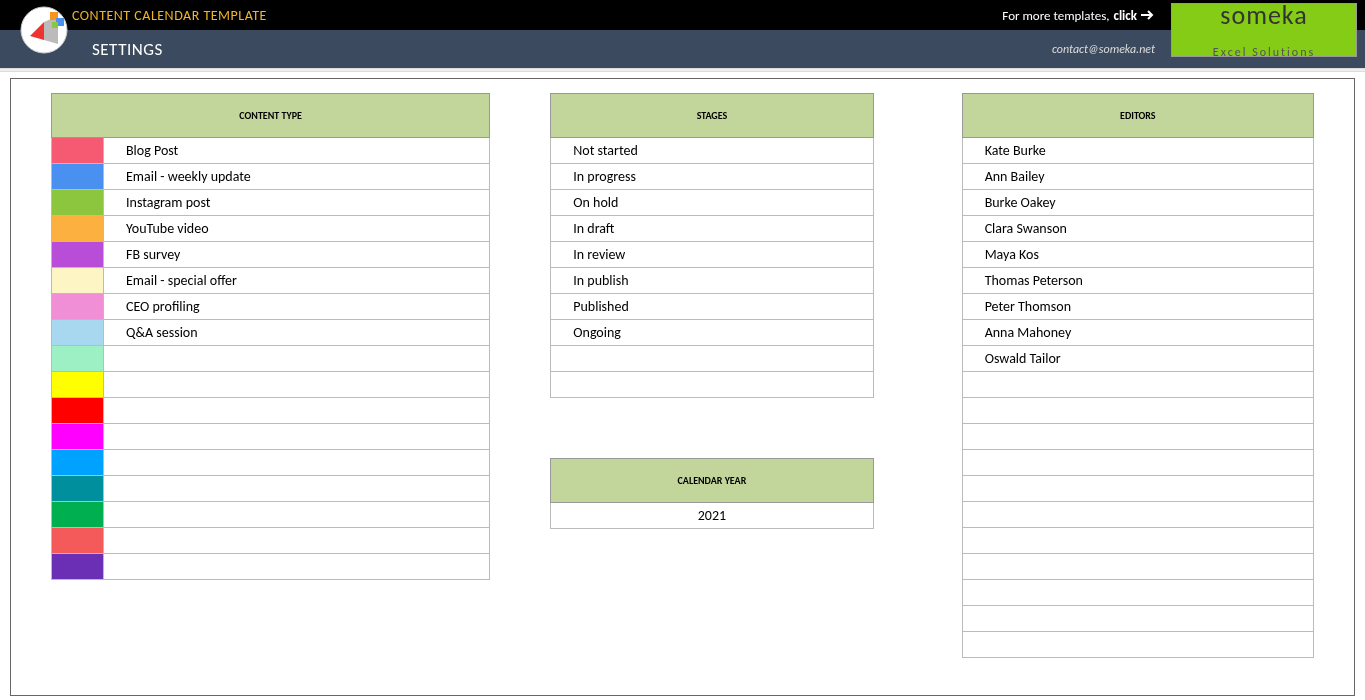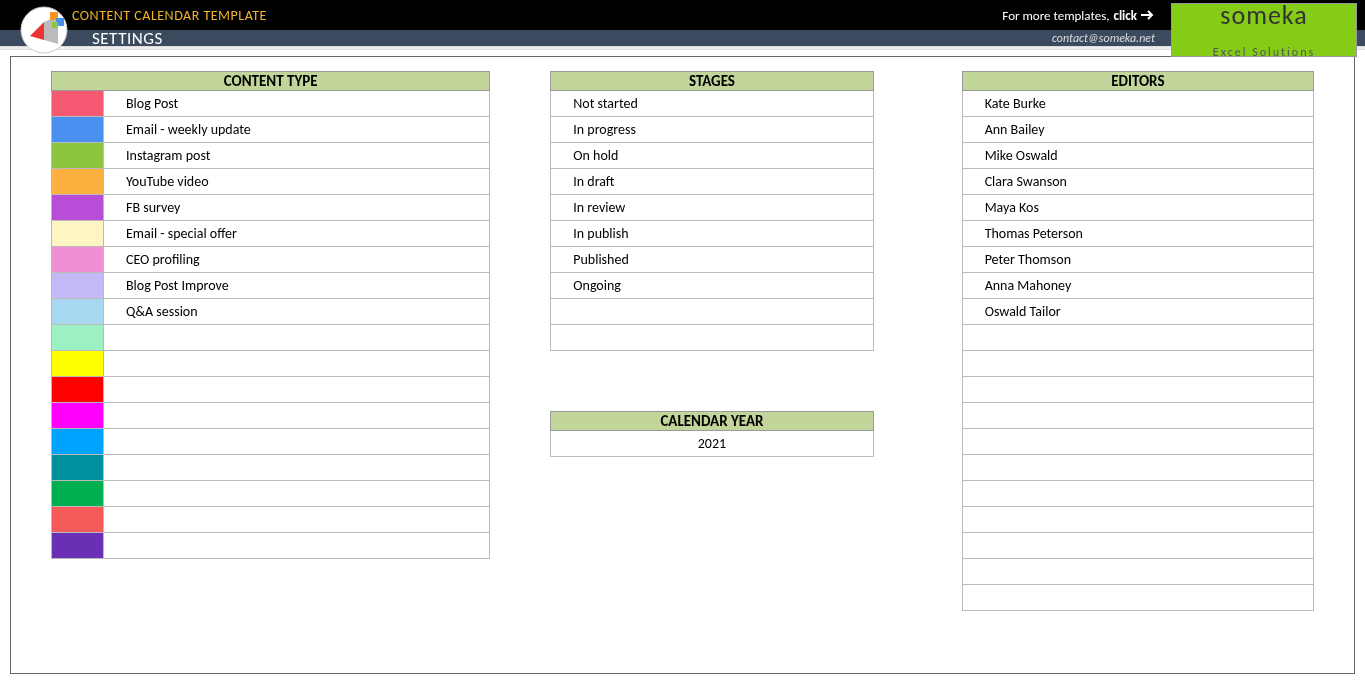--- a/index.html
+++ b/index.html
@@ -31,21 +31,21 @@
     display:flex;
     align-items:center;
     gap:4px;
   }
   .top-right b { font-weight:bold; }
   .arrow-icon {
     display:inline-block;
   }
   .sub-bar {
     background: #3b4a5e;
-    height: 16px;
+    height: 38px;
     display: flex;
     align-items: center;
     padding-left: 92px;
     position: relative;
   }
   .sub-title {
     color: #fff;
     font-size: 17px;
     letter-spacing: 0.5px;
   }
@@ -106,22 +106,22 @@
   .col-stages { width: 335px; }
   .col-editors { width: 365px; margin-left: 28px; }
   table {
     border-collapse: collapse;
     width: 100%;
   }
   th {
     background: #c2d69b;
     border: 1px solid #999;
     font-weight: bold;
-    font-size: 15px;
-    padding: 0 4px;
+    font-size: 10px;
+    padding: 15px 4px;
     text-align: center;
   }
   td {
     border: 1px solid #bbb;
     padding: 4px 8px;
     height: 26px;
     background:#fff;
   }
   .color-cell {
     width: 52px;
@@ -204,24 +204,20 @@
             </tr>
             <tr>
               <td class="color-cell" style="background: rgb(253, 246, 196);"></td>
               <td class="label-cell">Email - special offer</td>
             </tr>
             <tr>
               <td class="color-cell" style="background: rgb(240, 142, 214);"></td>
               <td class="label-cell">CEO profiling</td>
             </tr>
             <tr>
-              <td class="color-cell" style="background: rgb(195, 185, 247);"></td>
-              <td class="label-cell">Blog Post Improve</td>
-            </tr>
-            <tr>
               <td class="color-cell" style="background: rgb(168, 216, 240);"></td>
               <td class="label-cell">Q&amp;A session</td>
             </tr>
             <tr>
               <td class="color-cell" style="background: rgb(157, 240, 195);"></td>
               <td class="label-cell"></td>
             </tr>
             <tr>
               <td class="color-cell" style="background: rgb(255, 255, 0);"></td>
               <td class="label-cell"></td>
@@ -319,21 +315,21 @@
             </tr>
         </tbody>
           <tbody id="editors-body">
             <tr>
               <td class="label-cell">Kate Burke</td>
             </tr>
             <tr>
               <td class="label-cell">Ann Bailey</td>
             </tr>
             <tr>
-              <td class="label-cell">Mike Oswald</td>
+              <td class="label-cell">Burke Oakey</td>
             </tr>
             <tr>
               <td class="label-cell">Clara Swanson</td>
             </tr>
             <tr>
               <td class="label-cell">Maya Kos</td>
             </tr>
             <tr>
               <td class="label-cell">Thomas Peterson</td>
             </tr>

